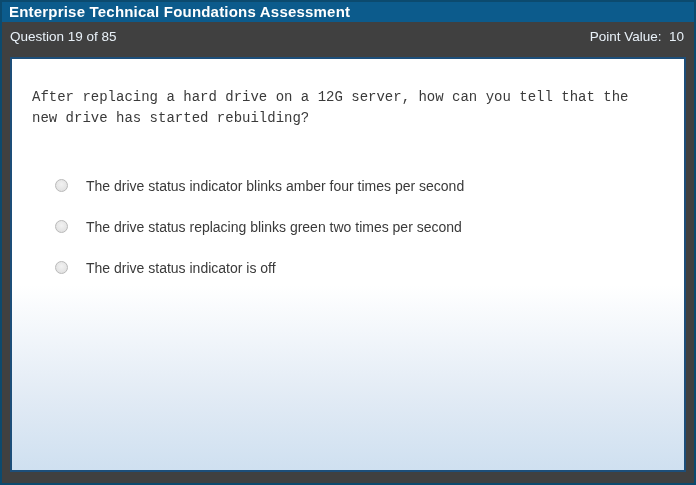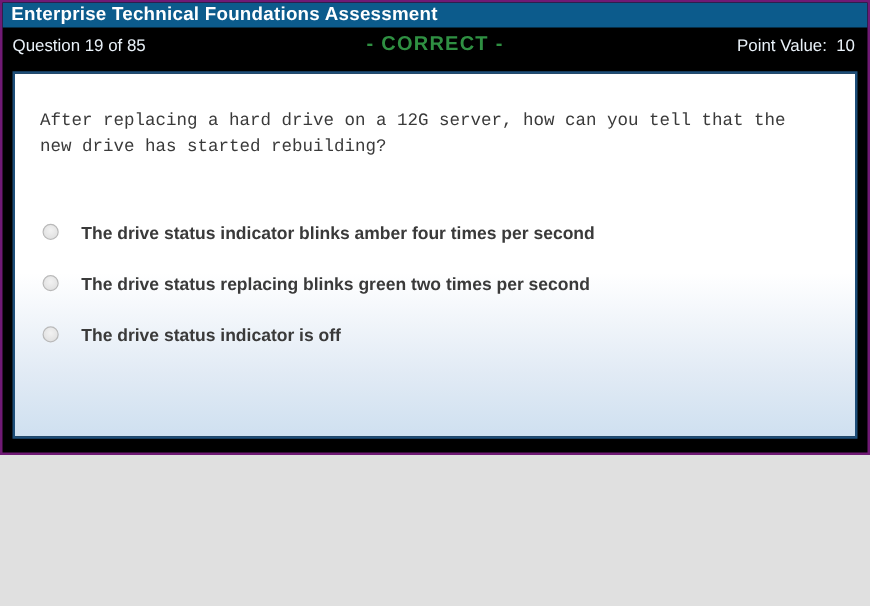--- a/index.html
+++ b/index.html
@@ -2,23 +2,23 @@
 <html><head>
 <meta charset="utf-8">
 <style>
   html,body{margin:0;padding:0;}
   body{
     font-family:"Liberation Sans", sans-serif;
     background:#e0e0e0;
   }
   .window{
     position:relative;
-    width:696px;height:364px;
-    background:#000000;
-    border:2px solid #701a75;
+    width:696px;height:485px;
+    background:#404040;
+    border:2px solid #0c4a6e;
     box-sizing:border-box;
     overflow:hidden;
   }
   .titlebar{
     height:20px;
     background:#0c5b8c;
     color:#ffffff;
     font-size:15px;
     font-weight:bold;
     line-height:20px;
@@ -64,23 +64,22 @@
     font-family:Liberation Mono, monospace;
   }
   .options{
     margin-top:36px;
   }
   .option-row{
     position:relative;
     height:41px;
     display:flex;
     align-items:center;
-    padding-left:22px;
+    padding-left:43px;
     cursor:default;
-    font-weight:bold;
   }
   .radio{
     width:13px;height:13px;
     border-radius:50%;
     border:1px solid #b9b9b9;
     background:radial-gradient(circle at 50% 40%, #f2f2f2 0%, #dcdcdc 100%);
     box-sizing:border-box;
     flex:0 0 auto;
   }
   .option-row.selected .radio{
@@ -110,21 +109,20 @@
 </style>
 </head>
 <body>
 
 <div class="window">
 
   <div class="titlebar">Enterprise Technical Foundations Assessment</div>
 
   <div class="subheader">
     <span class="q-counter">Question 19 of 85</span>
-    <span class="result">- CORRECT -</span>
     <span class="point-value">Point Value:  10</span>
   </div>
 
   <div class="panel">
     <div class="question-text">After replacing a hard drive on a 12G server, how can you tell that the new drive has started rebuilding?</div>
 
     <div class="options">
 
       <div class="option-row">
         <span class="radio"></span>

